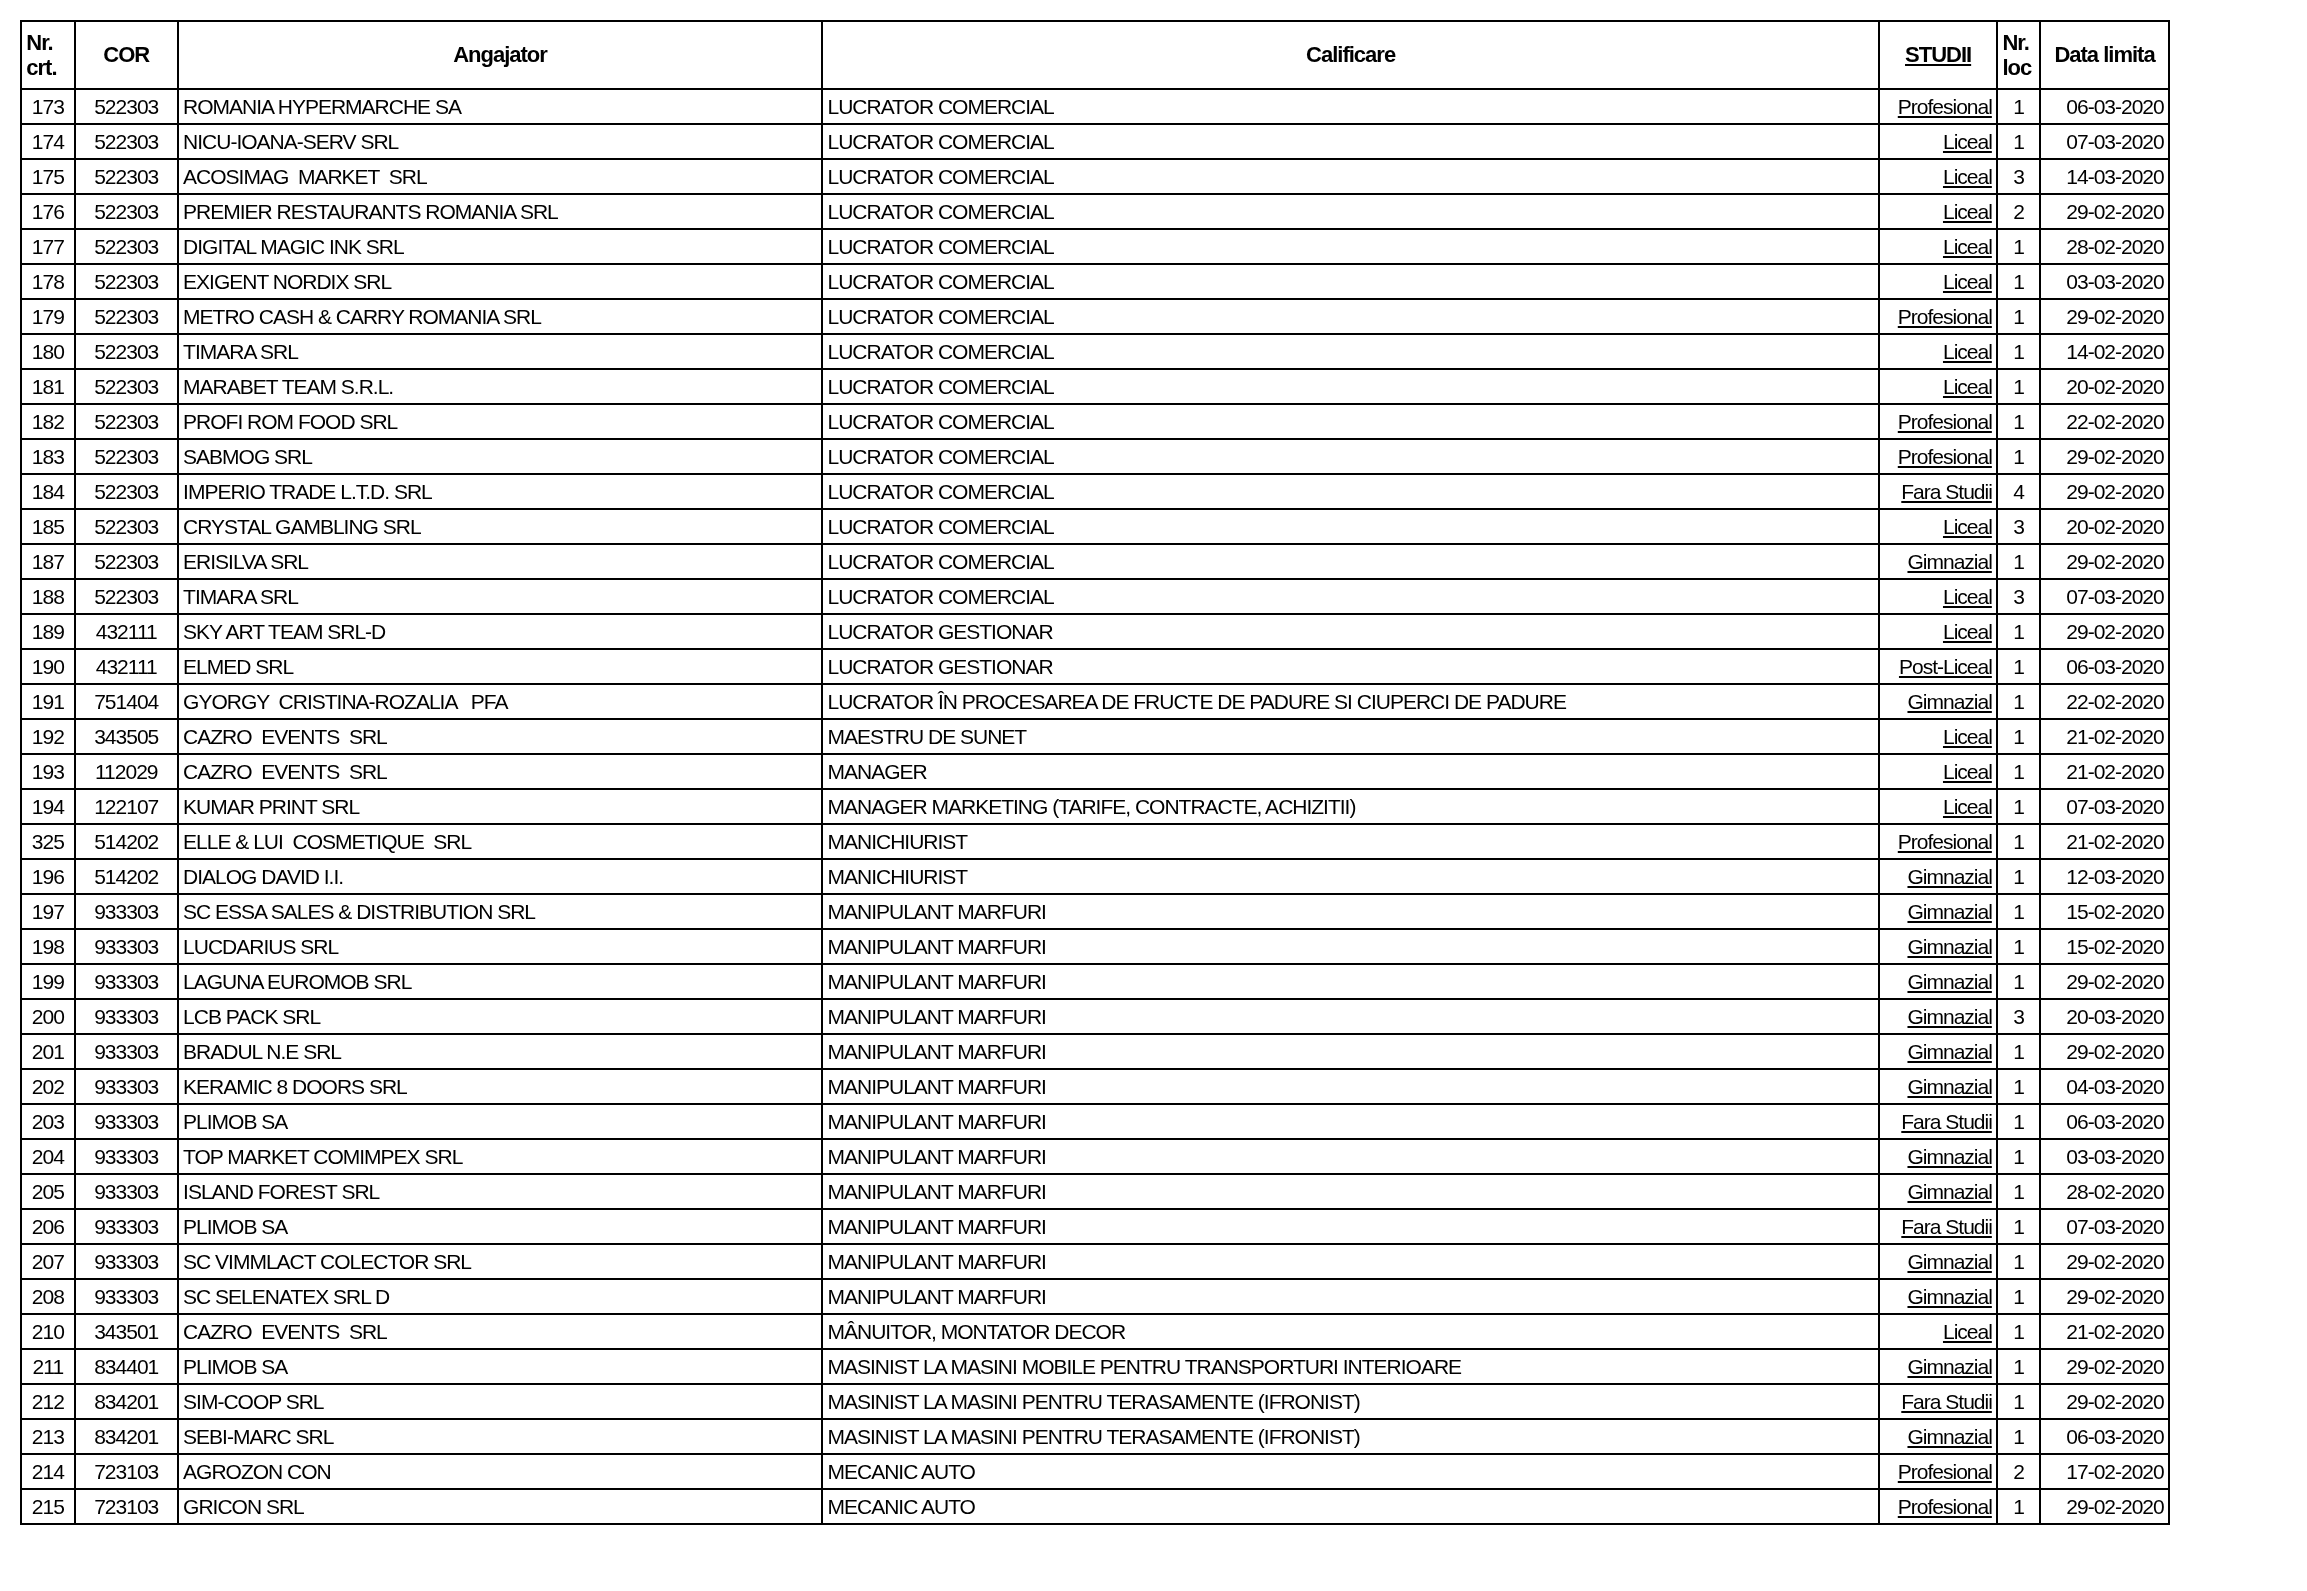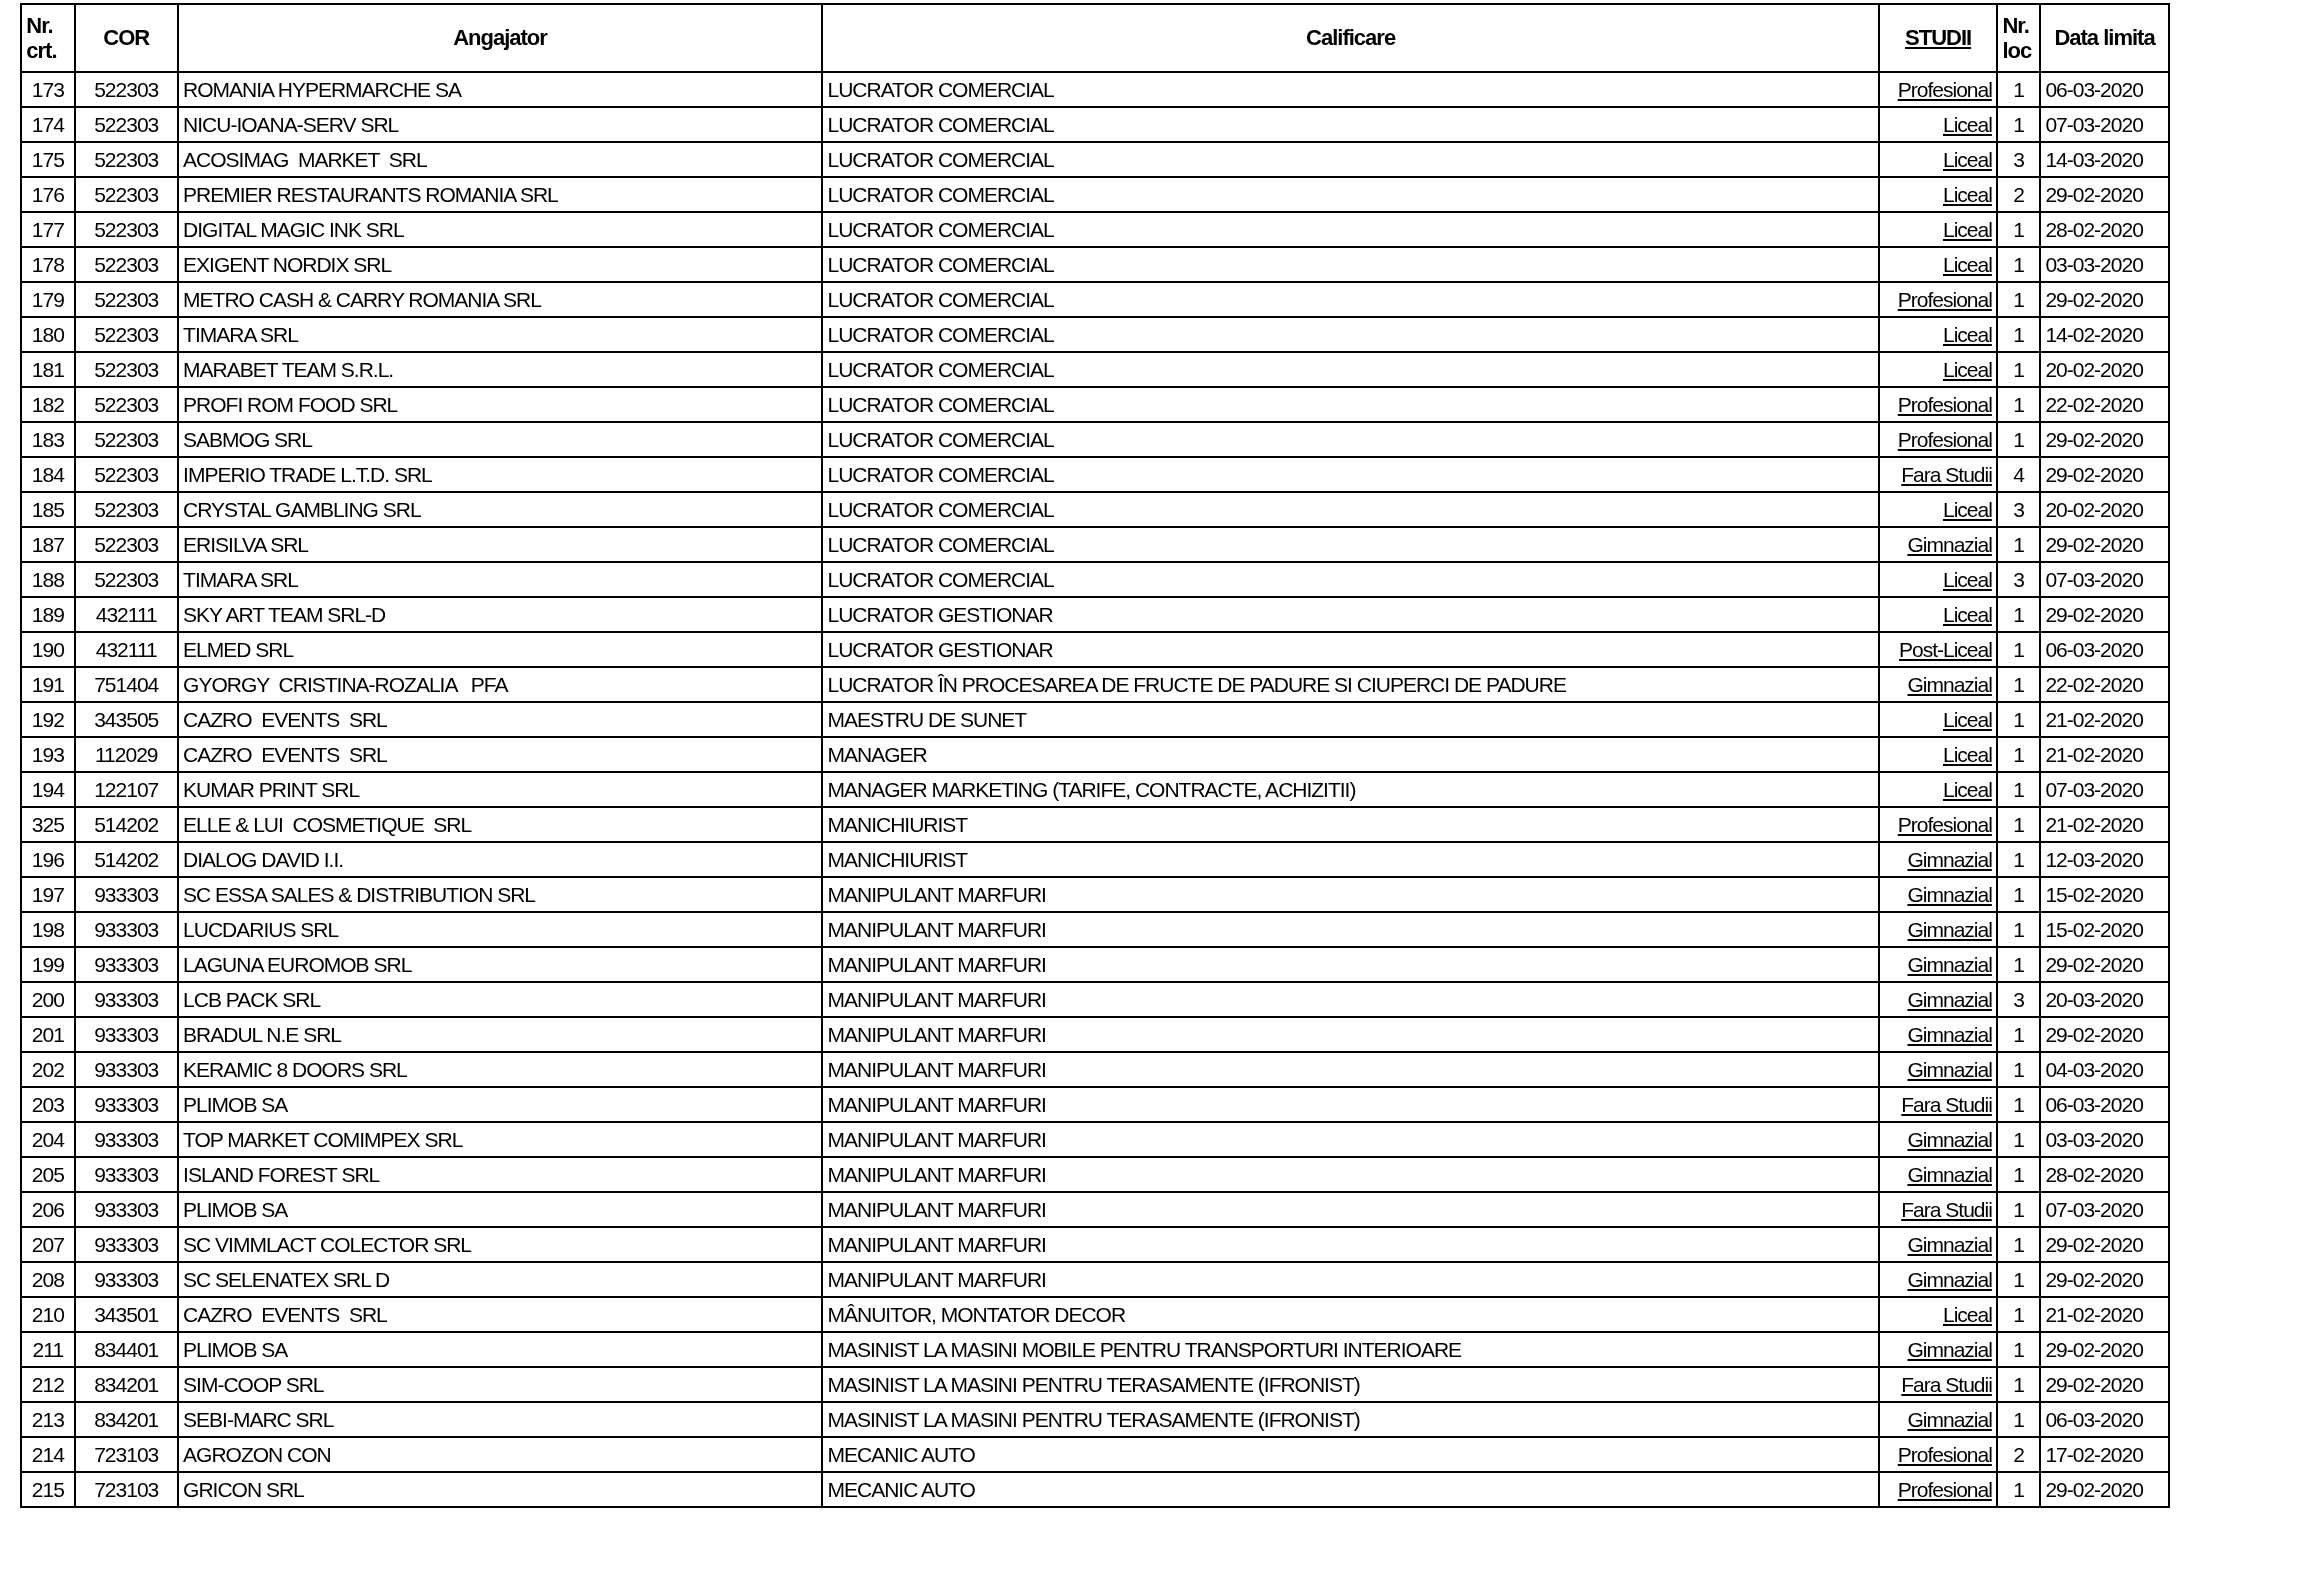--- a/index.html
+++ b/index.html
@@ -7,21 +7,21 @@
     padding: 0;
     background: #ffffff;
   }
   body {
     width: 2307px;
     height: 1591px;
     font-family: "Liberation Sans", sans-serif;
     color: #000000;
   }
   .page {
-    padding: 3px 0 0 20px;
+    padding: 20px 0 0 20px;
   }
   table.vacancies {
     border-collapse: collapse;
     table-layout: fixed;
     width: 2150px;
     background: #ffffff;
   }
   table.vacancies th,
   table.vacancies td {
     border: 2.8px solid #000000;
@@ -59,21 +59,21 @@
   th.col-cor, th.col-angajator, th.col-calificare,
   th.col-studii, th.col-data_limita { text-align: center; }
 
   
   td.col-nr_crt      { text-align: center; padding: 1.4px 1.4px; }
   td.col-cor         { text-align: center; padding: 1.4px 1.4px; }
   td.col-angajator   { text-align: left; }
   td.col-calificare  { text-align: left; }
   td.col-studii      { text-align: right; }
   td.col-nr_loc      { text-align: center; padding: 1.4px 1.4px; }
-  td.col-data_limita { text-align: left; }
+  td.col-data_limita { text-align: right; }
 </style>
 </head>
 <body>
 
 <div class="page">
   <table class="vacancies">
     <thead>
       <tr>
         <th class="col-nr_crt">Nr.
 crt.</th>

